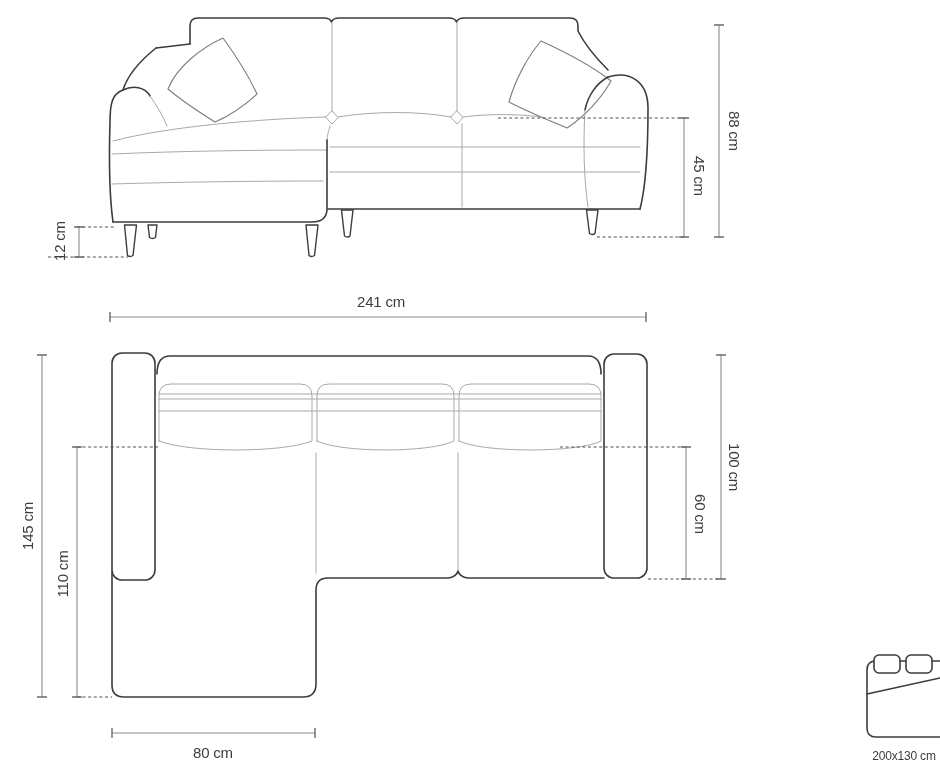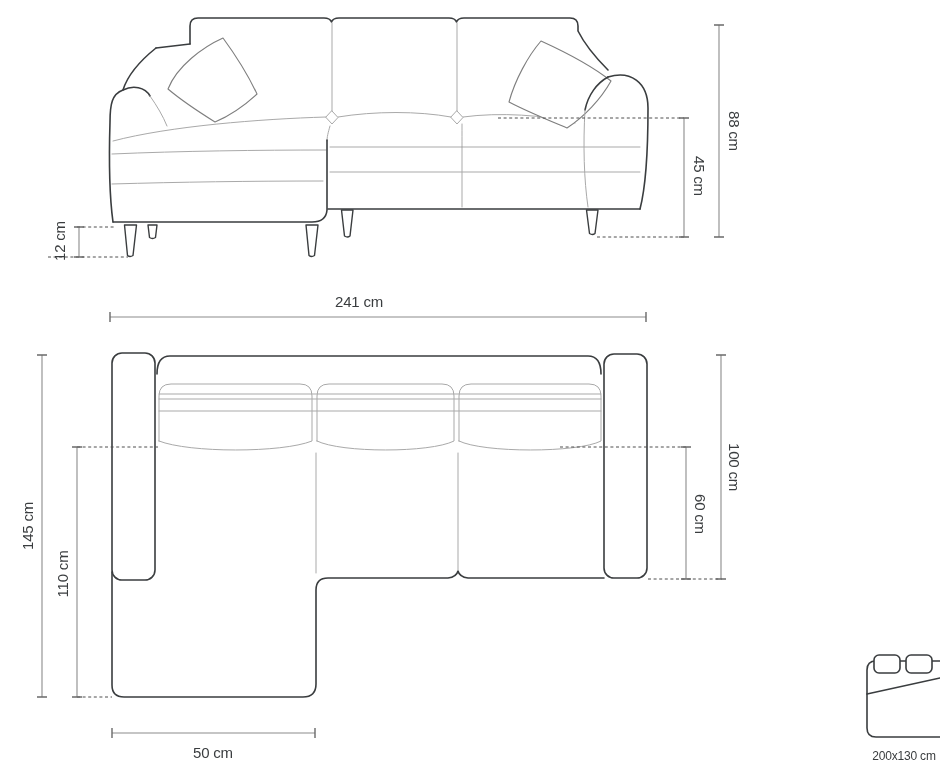--- a/index.html
+++ b/index.html
@@ -153,21 +153,21 @@
       <path class="s-dark" d="M867,694 L940,678"></path>
       <rect class="s-dark fill-white" x="874" y="655" width="26" height="18" rx="5"></rect>
       <rect class="s-dark fill-white" x="906" y="655" width="26" height="18" rx="5"></rect>
     </g>
   </svg>
 
   <div class="dim-label rot90" style="left:734px;top:131px;">88 cm</div>
   <div class="dim-label rot90" style="left:699px;top:176px;">45 cm</div>
   <div class="dim-label rotm90" style="left:59px;top:241px;">12 cm</div>
 
-  <div class="dim-label" style="left:359px;top:301px;">241 cm</div>
+  <div class="dim-label" style="left:381px;top:301px;">241 cm</div>
   <div class="dim-label rotm90" style="left:27px;top:526px;">145 cm</div>
   <div class="dim-label rotm90" style="left:62px;top:574px;">110 cm</div>
-  <div class="dim-label" style="left:213px;top:752px;">50 cm</div>
+  <div class="dim-label" style="left:213px;top:752px;">80 cm</div>
   <div class="dim-label rot90" style="left:734px;top:467px;">100 cm</div>
   <div class="dim-label rot90" style="left:700px;top:514px;">60 cm</div>
 
   <div class="dim-label bed-label" style="left:904px;top:756px;">200x130 cm</div>
 </div>
 
 </body></html>

